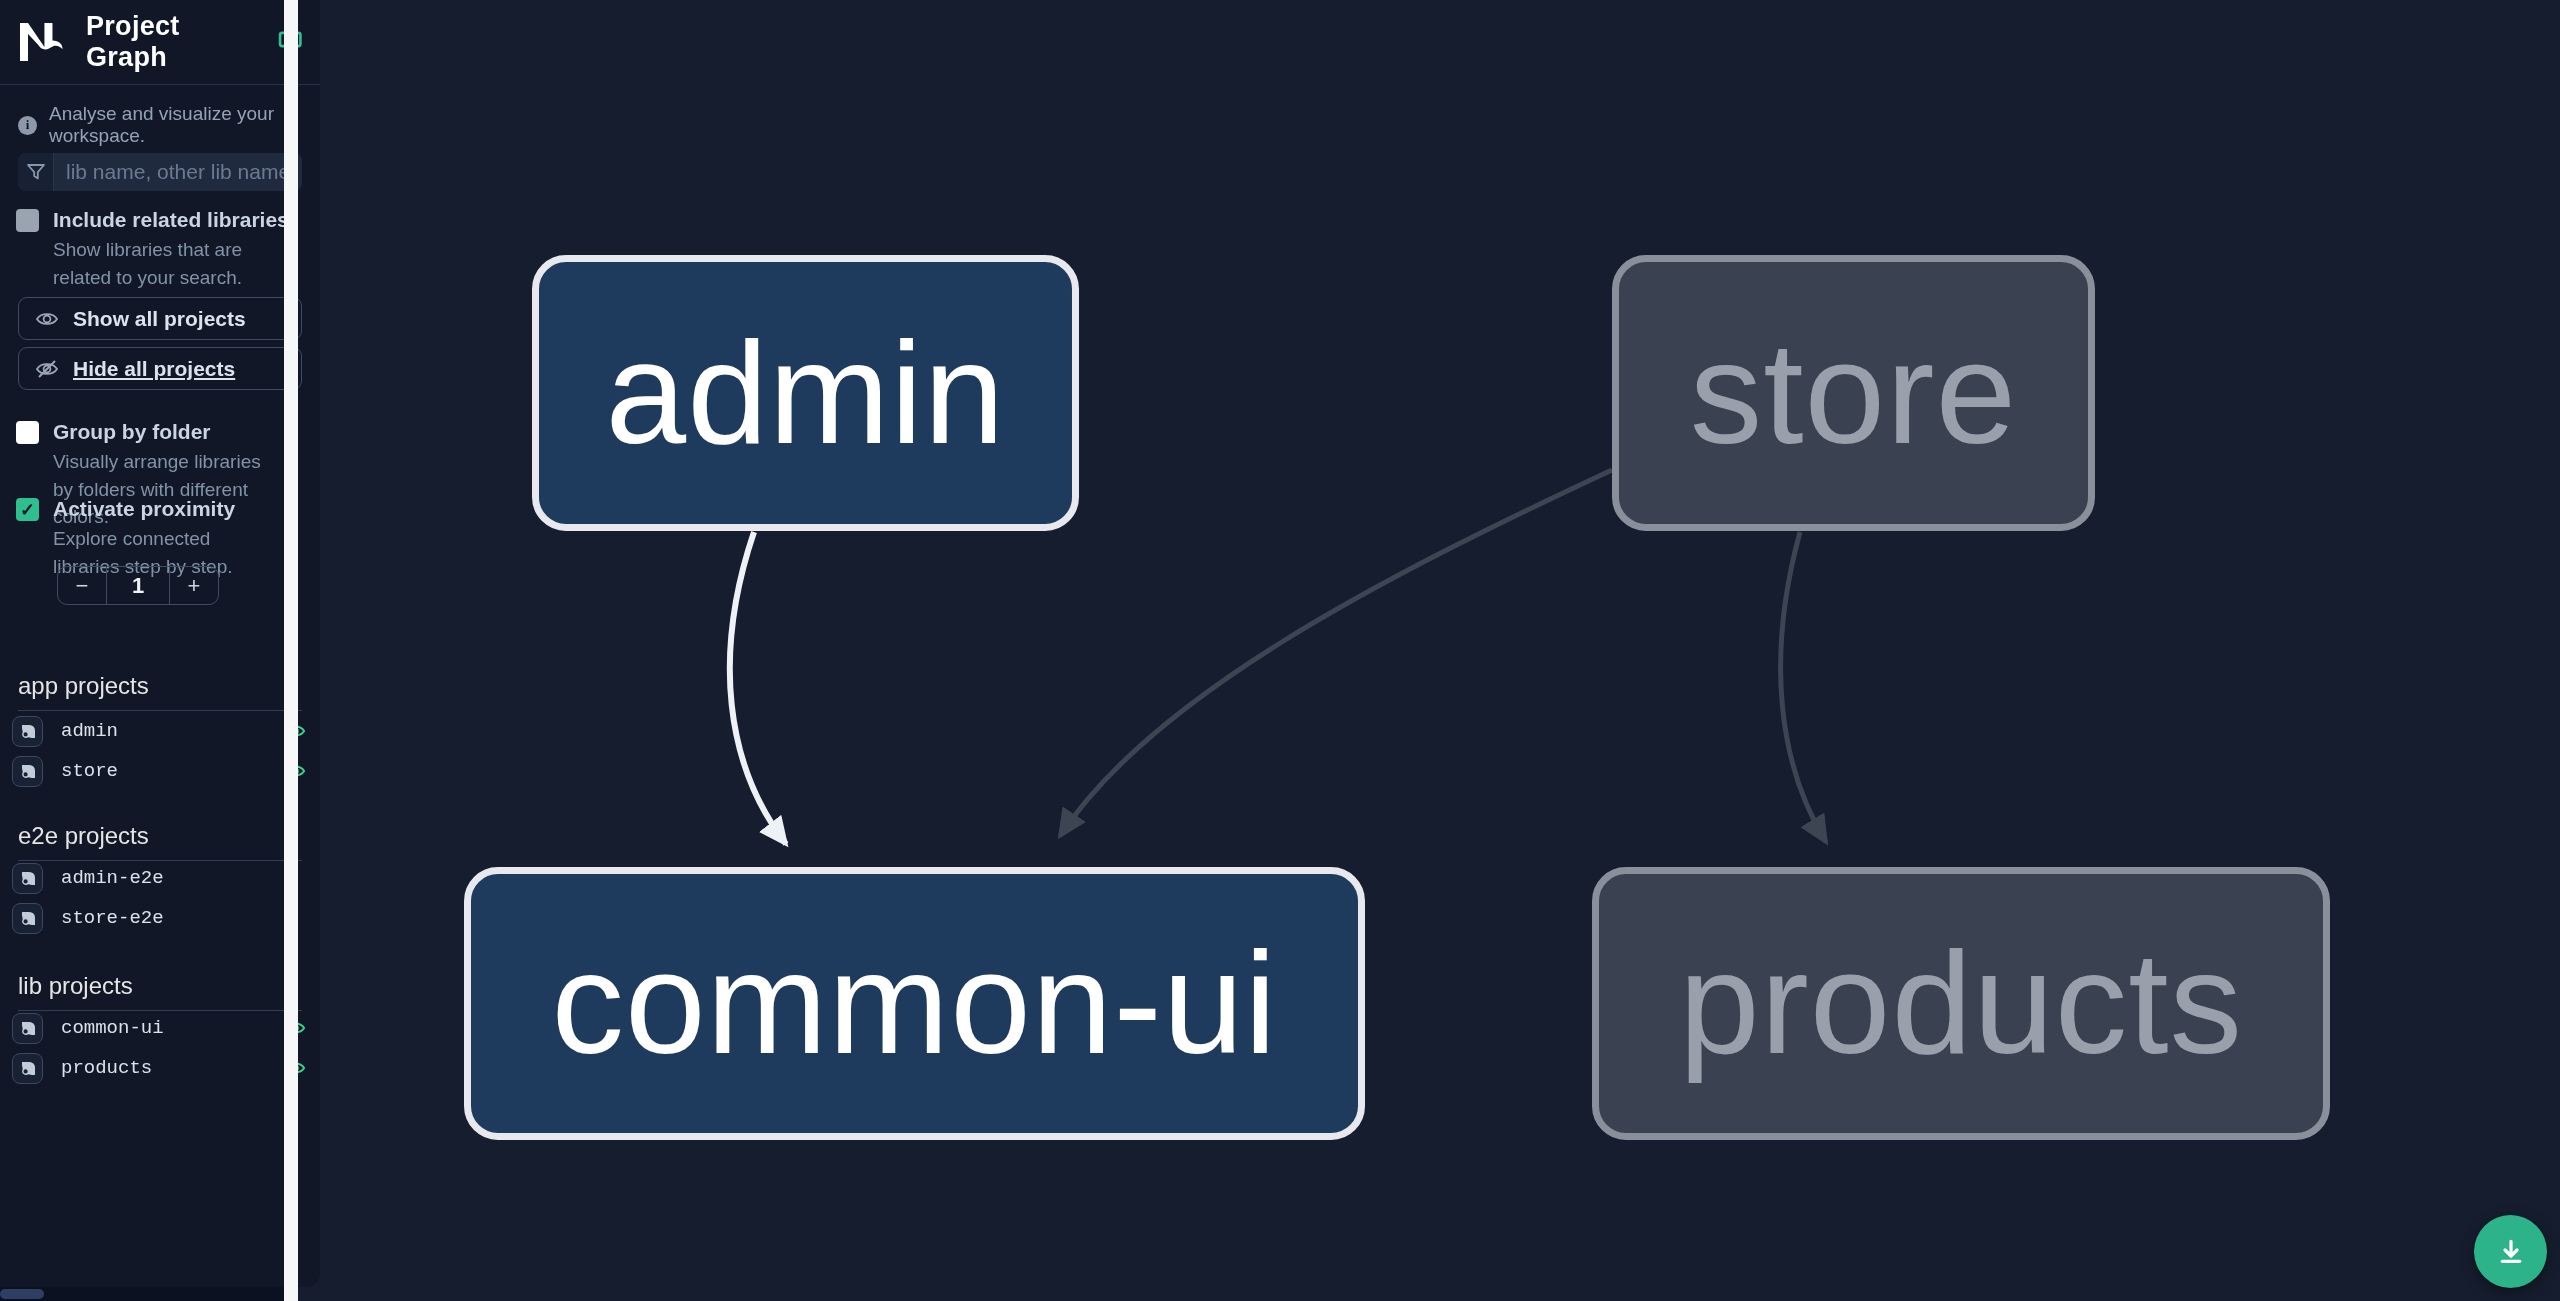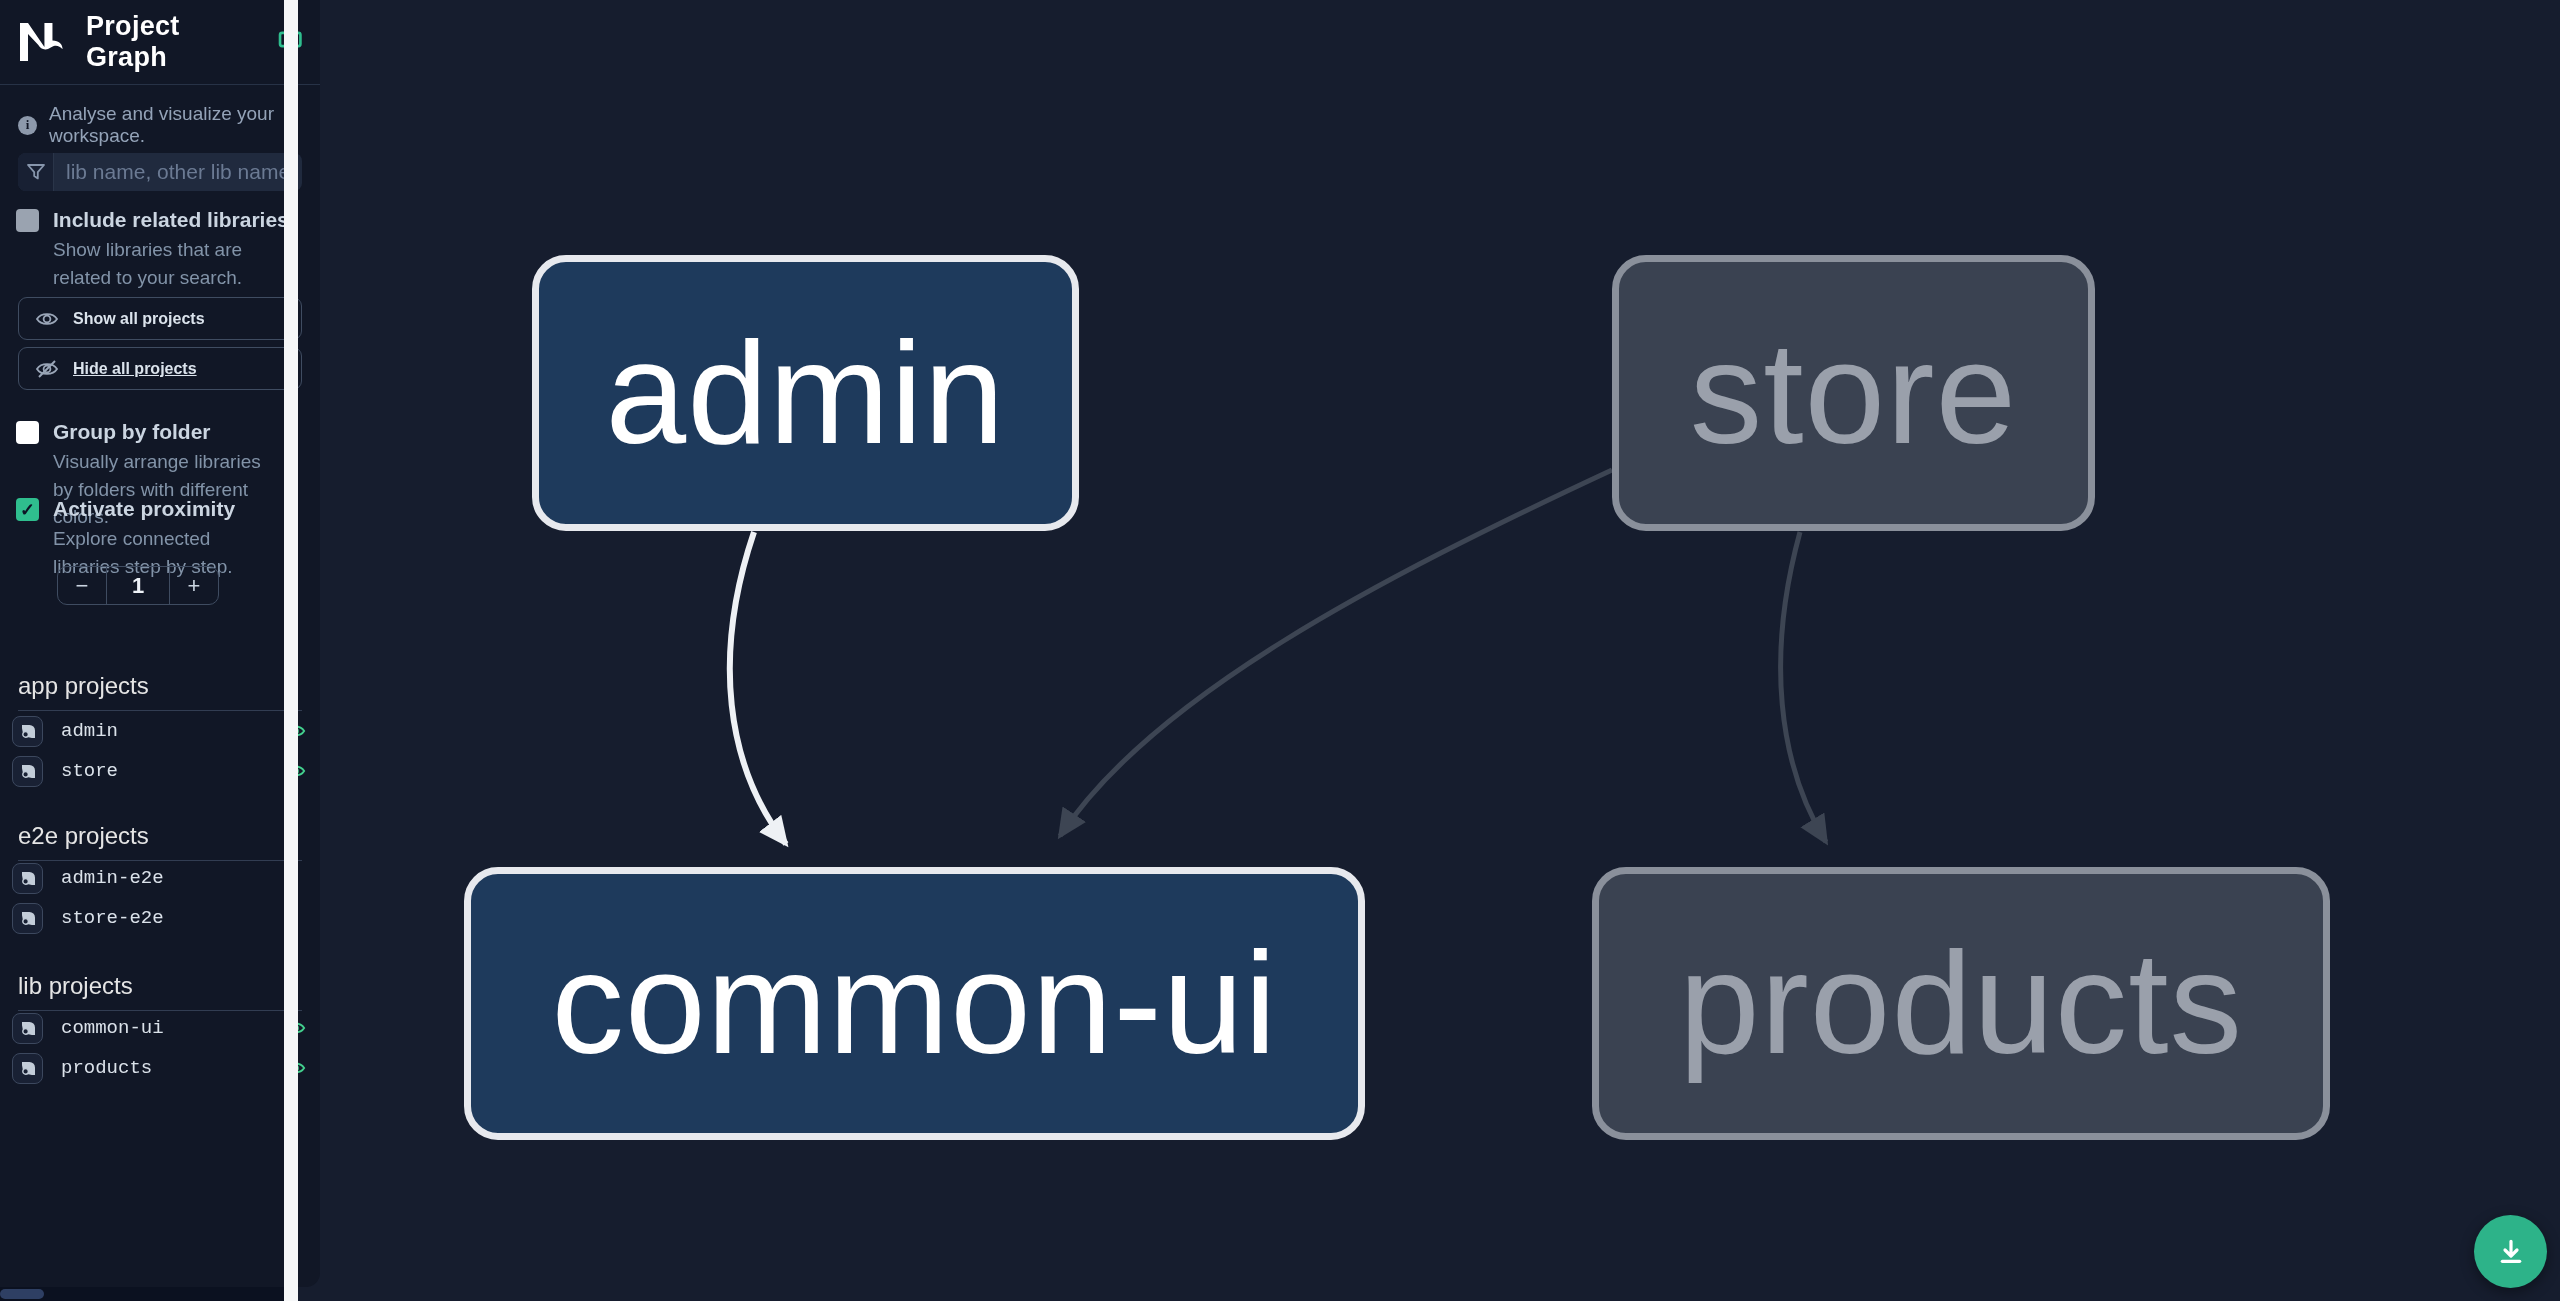--- a/index.html
+++ b/index.html
@@ -35,21 +35,21 @@
   .checkbox { width:23px; height:23px; border-radius:4px; flex:0 0 auto; margin-top:1px;
               display:flex; align-items:center; justify-content:center; }
   .checkbox.gray  { background:#9aa3b0; }
   .checkbox.white { background:#ffffff; }
   .checkbox.checked { background:var(--accent); color:#0d1425; font-size:18px; font-weight:800; }
   .check-label { font-size:21px; font-weight:700; color:#cbd5e1; line-height:1.15; }
   .check-desc { font-size:19px; color:#8293a8; line-height:1.45; margin-top:4px; max-width:226px; }
 
   .sb-btn { position:absolute; left:18px; right:18px; height:43px; background:transparent;
             border:1px solid #3f4c61; border-radius:9px; display:flex; align-items:center;
-            gap:14px; padding:0 16px; color:#dbe3ec; font-size:16px; font-weight:700;
+            gap:14px; padding:0 16px; color:#dbe3ec; font-size:21px; font-weight:700;
             font-family:"Liberation Sans", sans-serif; cursor:pointer; }
 
   .stepper { position:absolute; left:57px; top:566px; width:162px; height:39px;
              border:1px solid #3f4c61; border-radius:10px; display:flex; overflow:hidden; }
   .stepper > * { display:flex; align-items:center; justify-content:center; color:#cbd5e1;
                  font-size:22px; background:transparent; border:none;
                  font-family:"Liberation Sans", sans-serif; }
   .step-btn { width:48px; cursor:pointer; }
   .step-value { flex:1; border-left:1px solid #3f4c61; border-right:1px solid #3f4c61;
                 color:#eef2f7; font-weight:600; }

